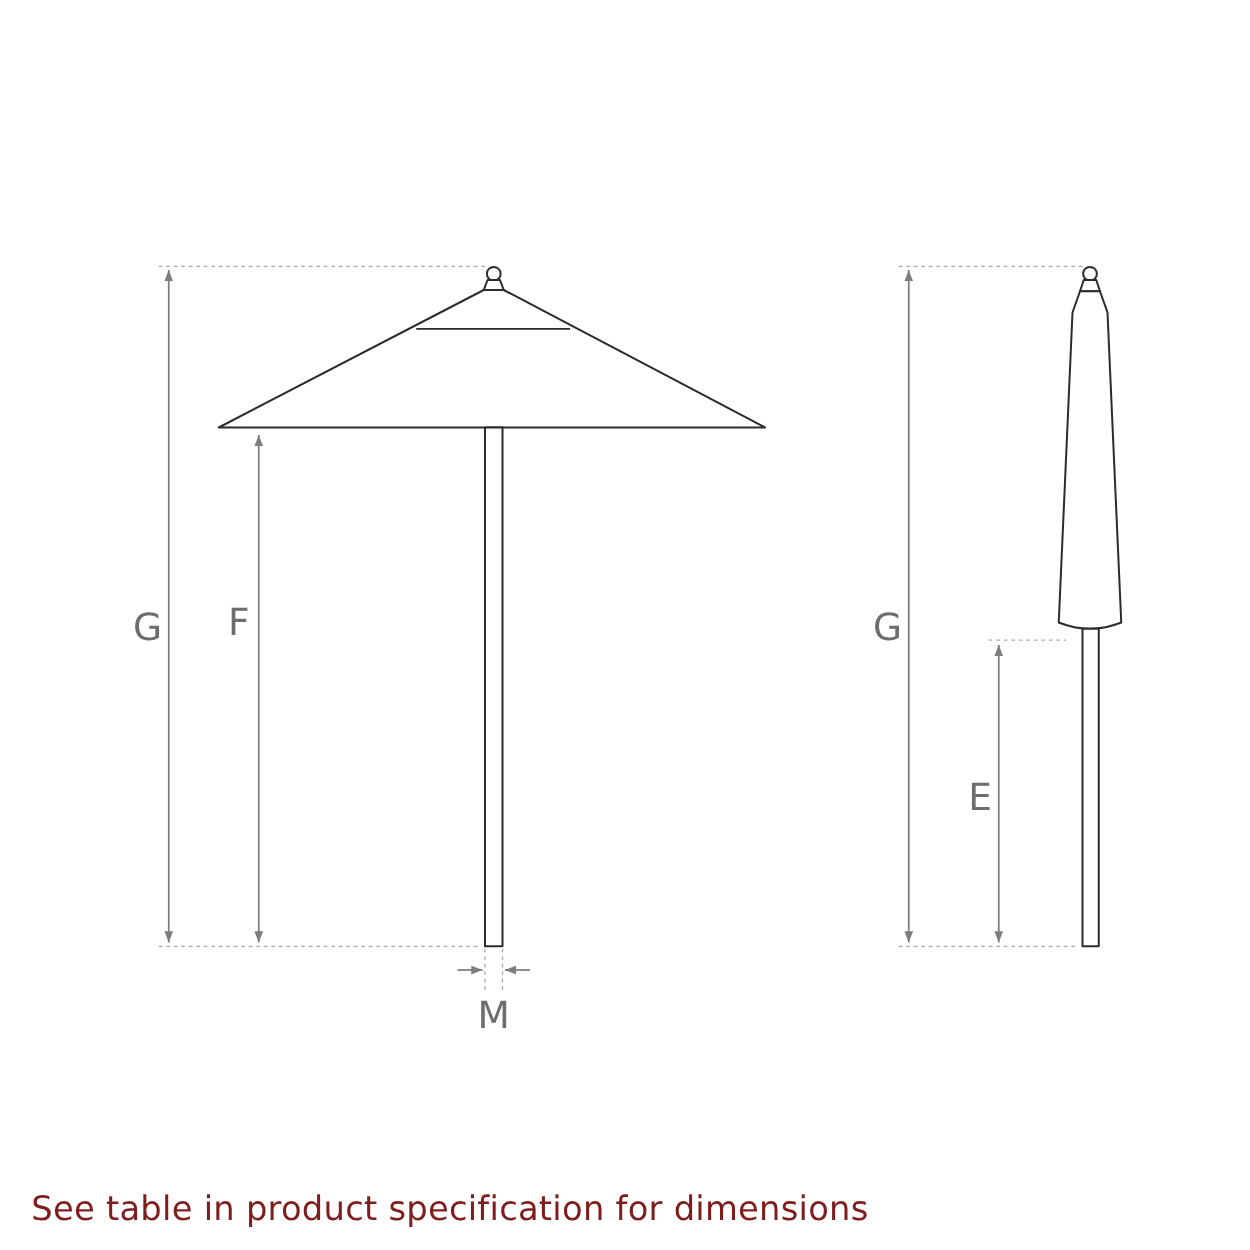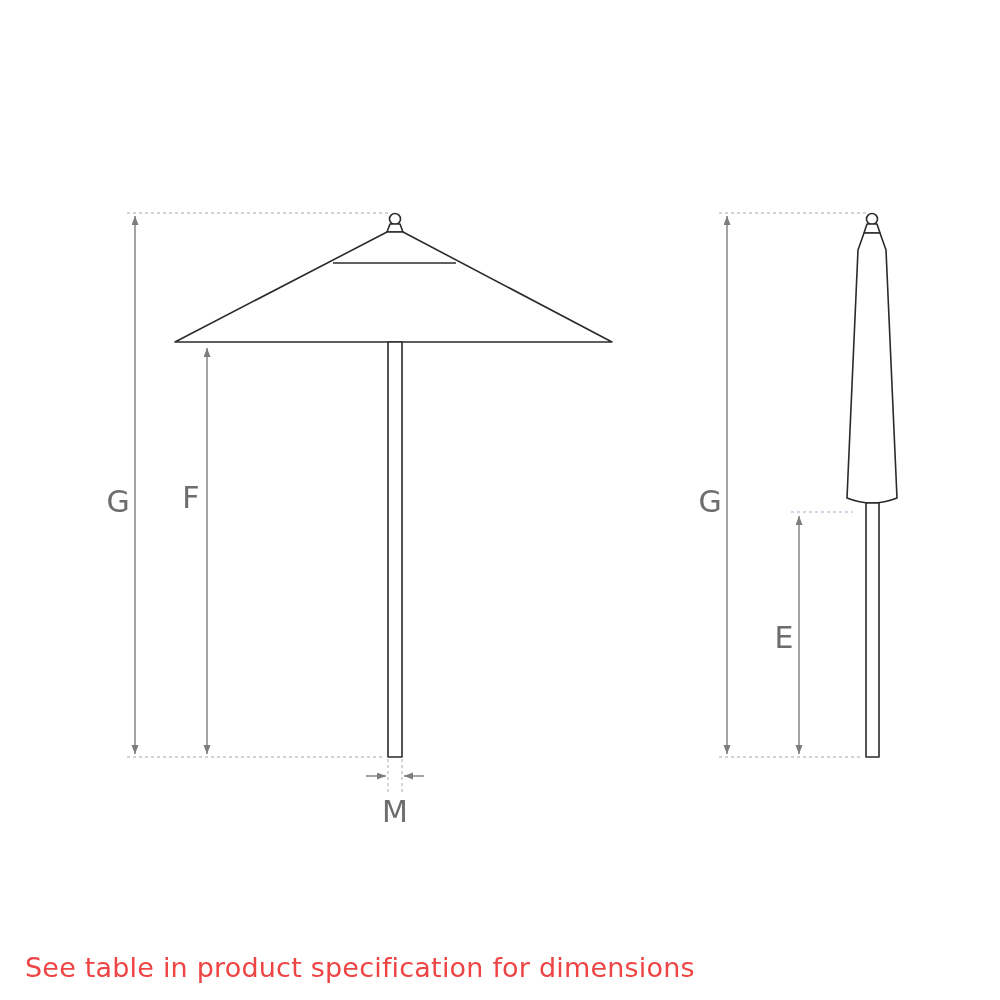--- a/index.html
+++ b/index.html
@@ -22,21 +22,21 @@
   .outline-line { fill: none;    stroke: #2b2b2b; stroke-width: 1.4; }
   .dim          { fill: none;    stroke: #7d7d7d; stroke-width: 1.4; }
   .dash         { fill: none;    stroke: #a9a9a9; stroke-width: 1;   stroke-dasharray: 3 3; }
   .dash-blue    { fill: none;    stroke: #9ab0cc; stroke-width: 1;   stroke-dasharray: 3 3; }
   .arrow-fill   { fill: #7d7d7d; stroke: none; }
   .dim-label    { fill: #6d6d6d; font-family: "DejaVu Sans", sans-serif; font-size: 30px; }
   .footer-note {
     position: absolute;
     left: 25px;
     top: 952px;
-    color: #ef4444;
+    color: #7f1d1d;
     font-size: 27px;
     letter-spacing: 0.2px;
     white-space: nowrap;
   }
 </style>
 </head>
 <body>
 
 <div class="stage">
 

